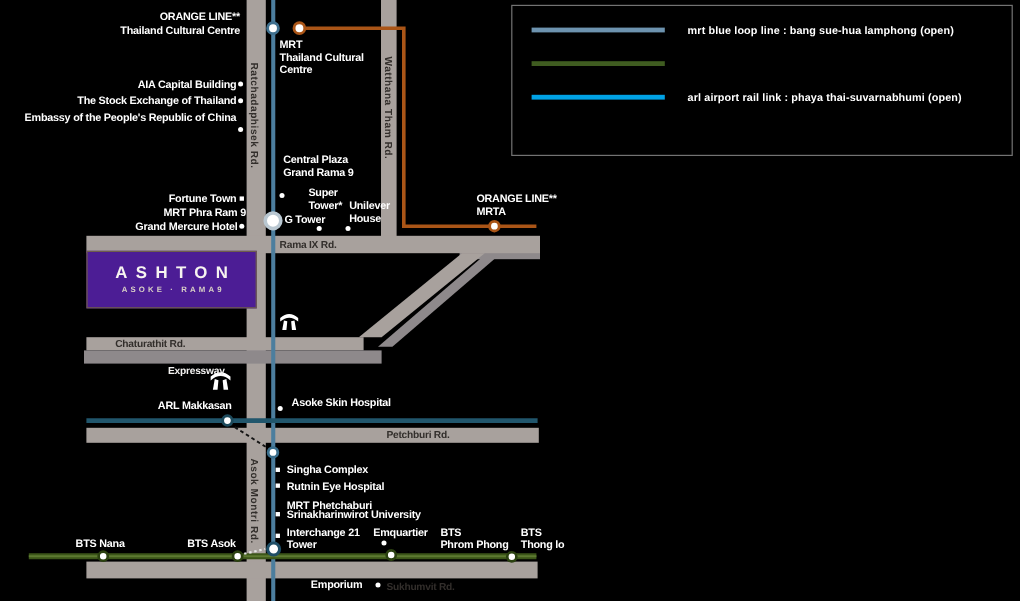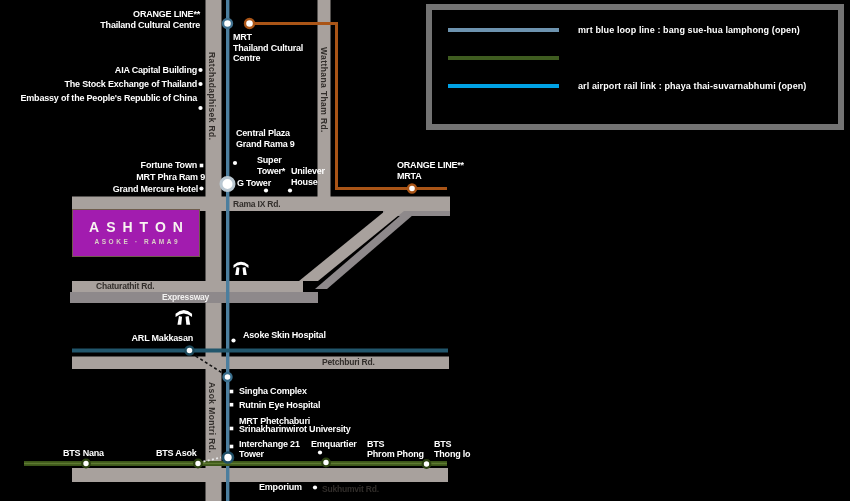--- a/index.html
+++ b/index.html
@@ -7,27 +7,27 @@
          font-family:"Liberation Sans",sans-serif;}
   #roads-svg{position:absolute;left:0;top:0;}
   .lbl{position:absolute;color:#fff;font:bold 9px/10.5px "Liberation Sans",sans-serif;
        letter-spacing:-0.2px;white-space:pre-line;}
   .lbl.r{text-align:right;}
   .road-lbl{position:absolute;color:#322e2b;font:bold 8.5px/11px "Liberation Sans",sans-serif;
        letter-spacing:-0.2px;white-space:nowrap;}
   .road-lbl.white{color:#f2f1f0;}
   .vroad{position:absolute;color:#322e2b;font:bold 8.5px "Liberation Sans",sans-serif;
        writing-mode:vertical-rl;text-orientation:mixed;letter-spacing:0.4px;white-space:nowrap;}
-  .ashton{position:absolute;left:72px;top:209px;width:128px;height:48px;background:#a21caf;
+  .ashton{position:absolute;left:72px;top:209px;width:142px;height:48px;background:#4c1d95;
        border:1px solid #6f5d4c;box-sizing:border-box;text-align:center;}
   .ashton .name{margin-top:9px;color:#f7f4f0;font:bold 14px "Liberation Sans",sans-serif;
        letter-spacing:7px;text-indent:7px;}
   .ashton .sub{margin-top:3px;color:#d9d0c6;font:bold 6.5px "Liberation Sans",sans-serif;
        letter-spacing:2.6px;text-indent:2.6px;}
-  .legend{position:absolute;left:426px;top:4px;width:418px;height:126px;border:6px solid #737373;
+  .legend{position:absolute;left:426px;top:4px;width:418px;height:126px;border:1px solid #737373;
        box-sizing:border-box;background:#000;padding:6px 0 0 16px;}
   .legend-row{display:flex;align-items:center;height:28px;}
   .legend-swatch{width:111px;height:4px;margin-right:19px;flex:none;}
   .legend-label{color:#fff;font:bold 9px "Liberation Sans",sans-serif;letter-spacing:0.1px;}
 </style>
 </head>
 <body>
 
 <div id="stage">
 
@@ -125,21 +125,21 @@
   <div class="lbl" style="left:239px;top:386px;">Singha Complex</div>
   <div class="lbl" style="left:239px;top:399.5px;">Rutnin Eye Hospital</div>
   <div class="lbl" style="left:239px;top:423.5px;">Srinakharinwirot University</div>
   <div class="lbl" style="left:239px;top:438.5px;">Interchange 21
 Tower</div>
   <div class="lbl" style="left:311px;top:438.5px;">Emquartier</div>
   <div class="lbl" style="left:259px;top:481.5px;">Emporium</div>
 
   <div class="road-lbl" style="left:233px;top:198.5px;">Rama IX Rd.</div>
   <div class="road-lbl" style="left:96px;top:281px;">Chaturathit Rd.</div>
-  <div class="road-lbl white" style="left:140px;top:292px;margin-left:22px;">Expressway</div>
+  <div class="road-lbl white" style="left:140px;top:304px;">Expressway</div>
   <div class="road-lbl" style="left:322px;top:357px;">Petchburi Rd.</div>
   <div class="road-lbl" style="left:322px;top:484px;text-align:center;">Sukhumvit Rd.</div>
   <div class="vroad" style="left:207px;top:52px;">Ratchadaphisek Rd.</div>
   <div class="vroad" style="left:318.5px;top:47px;">Watthana Tham Rd.</div>
   <div class="vroad" style="left:207px;top:382px;">Asok Montri Rd.</div>
 
   <div class="ashton">
     <div class="name">ASHTON</div>
     <div class="sub">ASOKE · RAMA9</div>
   </div>

